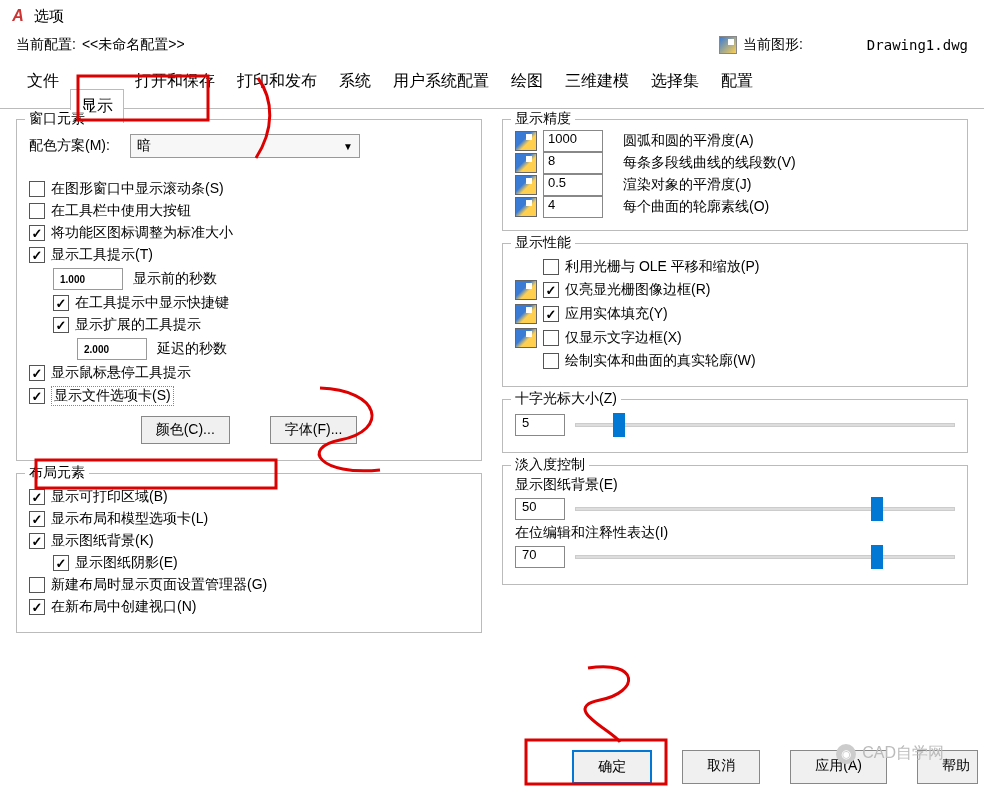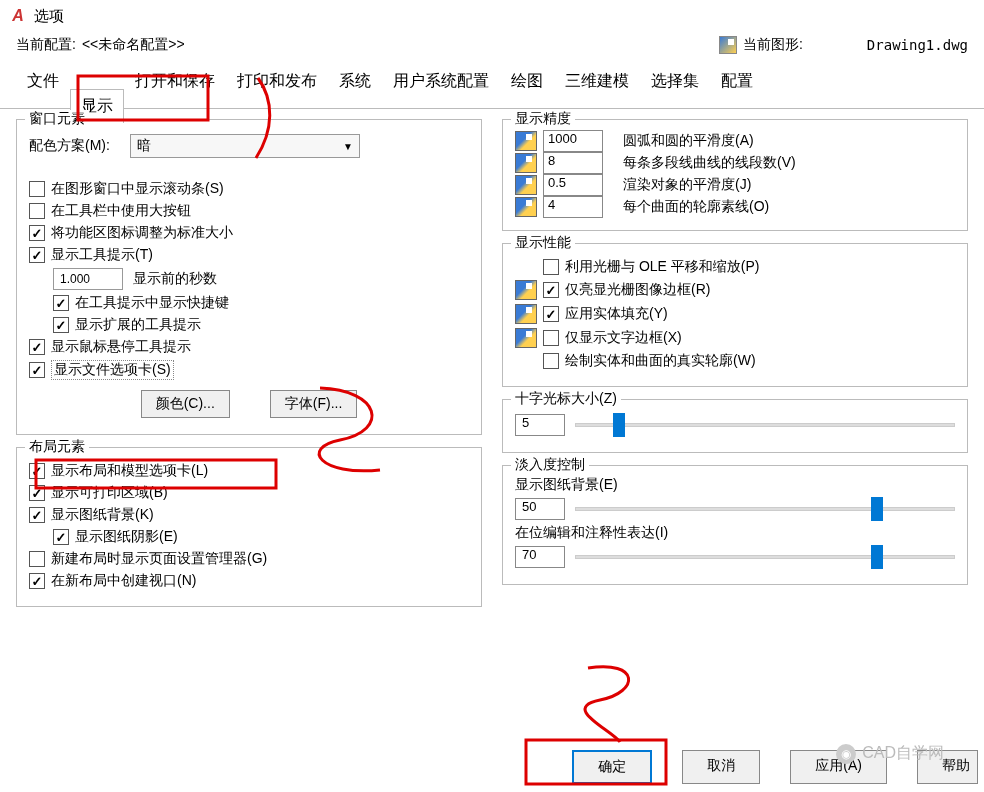--- a/index.html
+++ b/index.html
@@ -23,21 +23,21 @@
 .col { flex: 1; }
 .group { border: 1px solid #bbb; padding: 10px 12px 12px; margin-bottom: 12px; position: relative; }
 .group-title { position: absolute; top: -10px; left: 8px; background: #fff; padding: 0 4px; font-size: 14px; }
 .row { display: flex; align-items: center; margin: 4px 0; }
 .chk { width: 16px; height: 16px; border: 1px solid #555; margin-right: 6px; display: inline-flex; align-items: center; justify-content: center; background: #fff; flex-shrink: 0; }
 .chk.checked::after { content: "✓"; font-size: 13px; line-height: 1; color: #000; font-weight: bold; }
 .select { border: 1px solid #999; width: 230px; height: 24px; display: flex; align-items: center; justify-content: space-between; padding: 0 6px; background: #f7f7f7; }
 .select .arrow { font-size: 10px; }
 .subindent { margin-left: 24px; }
 .subindent2 { margin-left: 48px; }
-.num-input { width: 70px; height: 22px; border: 1px solid #999; padding: 0 6px; font-size: 12px; display: inline-flex; align-items: center; background: #fff; }
+.num-input { width: 70px; height: 22px; border: 1px solid #999; padding: 0 6px; font-size: 10px; display: inline-flex; align-items: center; background: #fff; font-weight: bold; }
 .btn-sm { border: 1px solid #888; padding: 4px 14px; background: #f0f0f0; cursor: pointer; }
 .icon-box { width: 22px; height: 20px; margin-right: 6px; background: linear-gradient(135deg,#3a7bd5 40%,#ffd050 60%); border: 1px solid #666; flex-shrink:0; position: relative; }
 .icon-box::after { content:""; position:absolute; top:2px;left:10px;width:6px;height:6px;background:#fff;}
 .prec-row { display: flex; align-items: center; margin: 0 0; }
 .prec-input { width: 60px; height: 22px; border: 1px solid #888; padding: 0 4px; font-size: 13px; background: #fff; margin-right: 20px; }
 .slider-track { position: relative; flex: 1; height: 18px; display: flex; align-items: center; margin-left: 10px; }
 .slider-line { height: 4px; background: #ddd; width: 100%; border: 1px solid #ccc; }
 .slider-thumb { position: absolute; width: 12px; height: 24px; background: #0078d4; top: -3px; }
 .small-input { width: 50px; height: 22px; border: 1px solid #888; padding: 0 6px; background: #fff; font-size: 13px; }
 
@@ -114,43 +114,47 @@
         <span style="margin-left:10px">显示前的秒数</span>
       </div>
       <div class="row subindent">
           <span class="chk checked"></span>
           <span>在工具提示中显示快捷键</span>
         </div>
       <div class="row subindent">
           <span class="chk checked"></span>
           <span>显示扩展的工具提示</span>
         </div>
+      <div class="row subindent2">
+        <span class="num-input">2.000</span>
+        <span style="margin-left:10px">延迟的秒数</span>
+      </div>
       <div class="row">
           <span class="chk checked"></span>
           <span>显示鼠标悬停工具提示</span>
         </div>
       <div class="row">
           <span class="chk checked"></span>
           <span style="border:1px dotted #888;padding:0 2px">显示文件选项卡(S)</span>
         </div>
       <div class="row" style="justify-content:center;gap:40px;margin-top:10px">
         <span class="btn-sm">颜色(C)...</span>
         <span class="btn-sm">字体(F)...</span>
       </div>
     </div>
 
     <div class="group">
       <div class="group-title">布局元素</div>
       <div class="row">
           <span class="chk checked"></span>
+          <span>显示可打印区域(B)</span>
+        </div>
+      <div class="row">
+          <span class="chk checked"></span>
           <span>显示布局和模型选项卡(L)</span>
-        </div>
-      <div class="row">
-          <span class="chk checked"></span>
-          <span>显示可打印区域(B)</span>
         </div>
       <div class="row">
           <span class="chk checked"></span>
           <span>显示图纸背景(K)</span>
         </div>
       <div class="row subindent">
           <span class="chk checked"></span>
           <span>显示图纸阴影(E)</span>
         </div>
       <div class="row">

